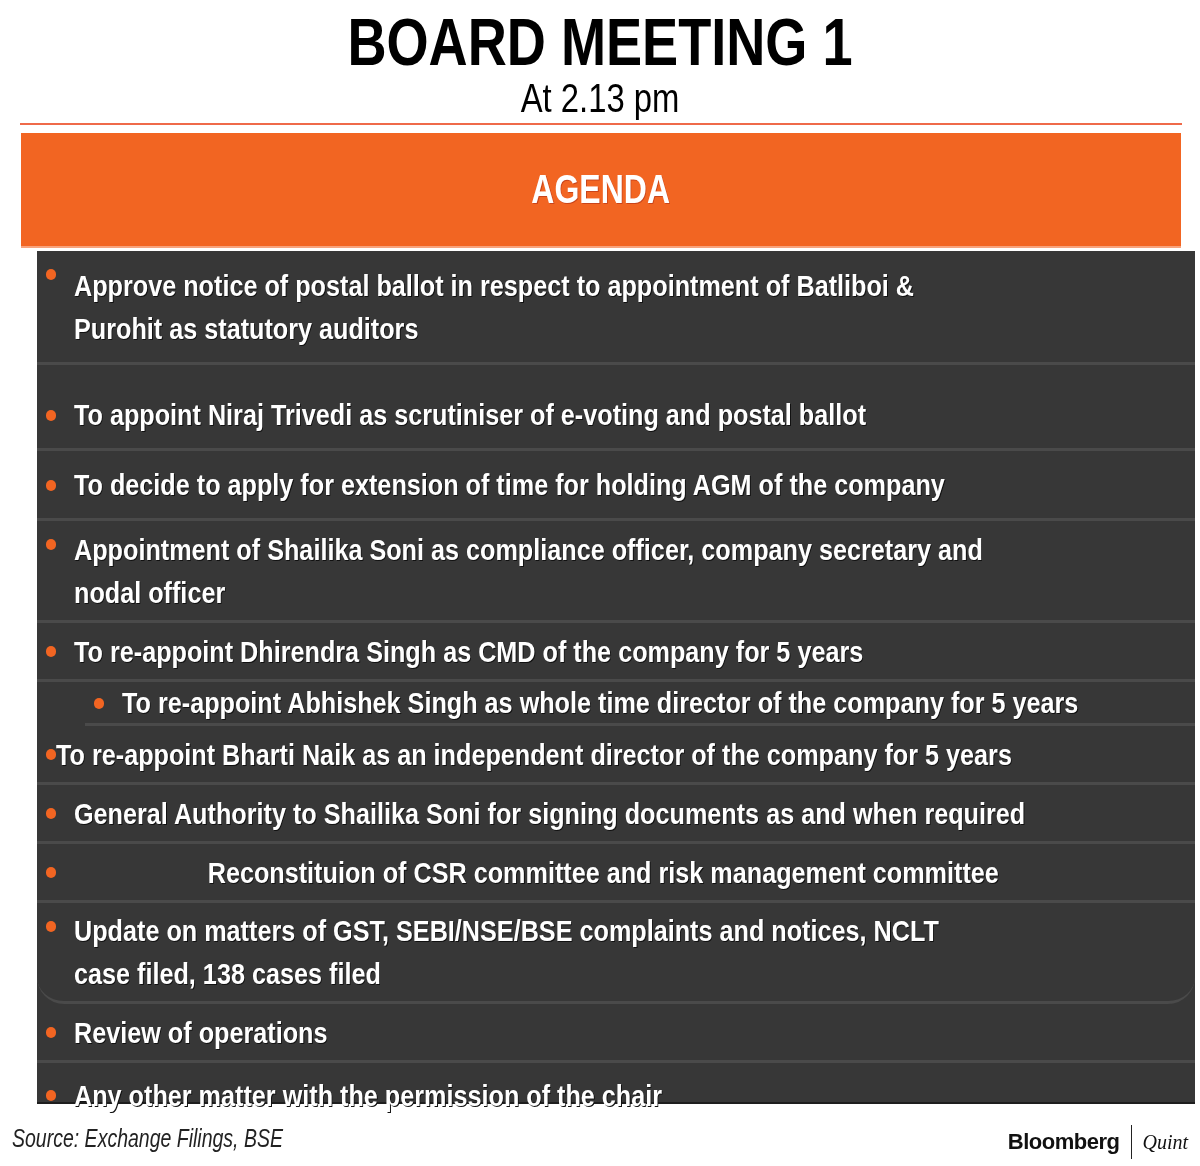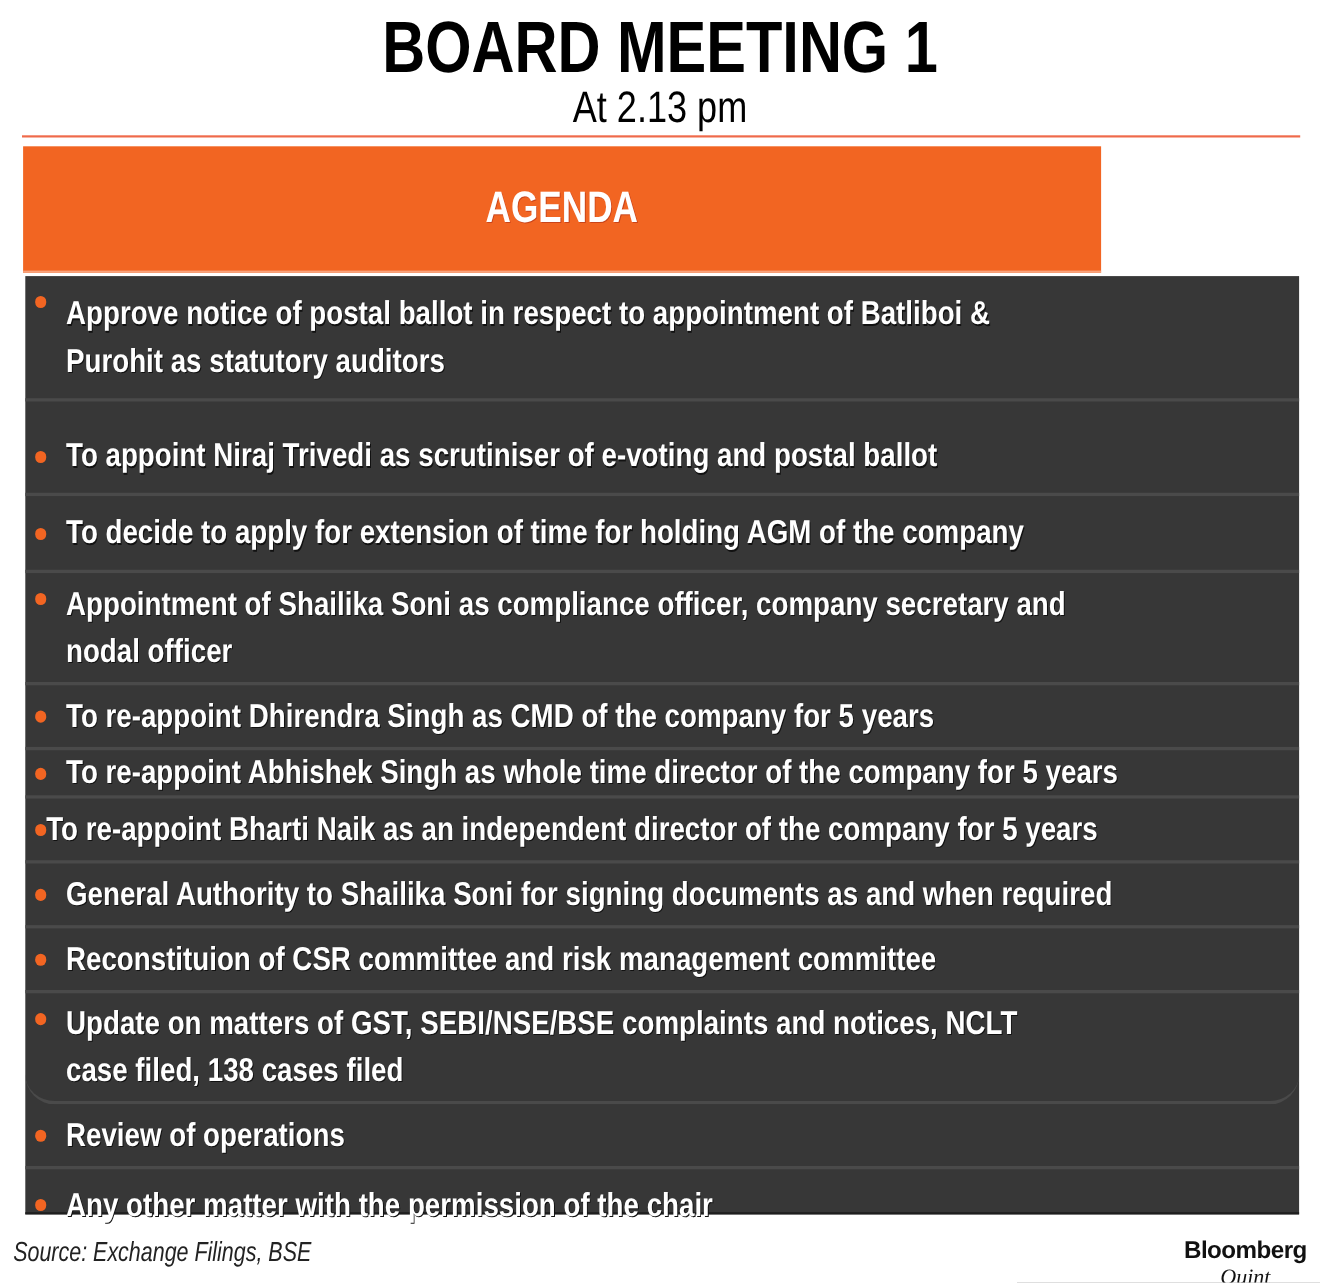--- a/index.html
+++ b/index.html
@@ -45,42 +45,42 @@
       position: absolute;
       left: 20px;
       width: 1162px;
       top: 123px;
       height: 2px;
       background: #ef6a4a;
     }
     .agenda-header {
       position: absolute;
       left: 21px;
-      width: 980px;
+      width: 1160px;
       top: 133px;
       height: 115px;
       background: #f26522;
       border-bottom: 2px solid #f8a37d;
       box-sizing: border-box;
       display: flex;
       align-items: center;
       justify-content: center;
     }
     .agenda-header span {
       color: #ffffff;
       font-family: "Liberation Sans", sans-serif;
       font-weight: bold;
       font-size: 40px;
       transform: scaleX(0.8);
       display: inline-block;
       text-shadow: 1px 1px 0 #c9441a;
     }
     .agenda-list {
       position: absolute;
-      left: 23px;
+      left: 37px;
       width: 1158px;
       top: 251px;
       height: 853px;
       background: #373737;
       margin: 0;
       padding: 0;
       list-style: none;
       box-sizing: border-box;
       border-bottom: 2px solid #1e1e1e;
     }
@@ -132,21 +132,20 @@
       transform-origin: left center;
       white-space: nowrap;
     }
     .brand {
       position: absolute;
       right: 12px;
       top: 1124px;
       display: flex;
       align-items: center;
       height: 36px;
-      flex-direction: column;
     }
     .brand-bloomberg {
       font-family: "Liberation Sans", sans-serif;
       font-weight: bold;
       font-size: 22px;
       color: #111111;
       letter-spacing: -0.5px;
     }
     .brand-sep {
       width: 1px;
@@ -186,33 +185,33 @@
     <span class="item-text single">To decide to apply for extension of time for holding AGM of the company</span>
   </li>
   <li class="agenda-item" style="height: 102px;">
     <span class="bullet" style="top: 18px;"></span>
     <span class="item-text">Appointment of Shailika Soni as compliance officer, company secretary and nodal officer</span>
   </li>
   <li class="agenda-item" style="height: 59px;">
     <span class="bullet" style="top: 50%; margin-top: -5px;"></span>
     <span class="item-text single">To re-appoint Dhirendra Singh as CMD of the company for 5 years</span>
   </li>
-  <li class="agenda-item" style="height: 44px;">
+  <li class="agenda-item" style="height: 44px; margin-left: 48px;">
     <span class="bullet" style="top: 50%; margin-top: -5px;"></span>
     <span class="item-text single">To re-appoint Abhishek Singh as whole time director of the company for 5 years</span>
   </li>
   <li class="agenda-item" style="height: 59px; justify-content: center;">
     <span class="bullet" style="top: 50%; margin-top: -5px;"></span>
     <span class="item-text single">To re-appoint Bharti Naik as an independent director of the company for 5 years</span>
   </li>
   <li class="agenda-item" style="height: 59px;">
     <span class="bullet" style="top: 50%; margin-top: -5px;"></span>
     <span class="item-text single">General Authority to Shailika Soni for signing documents as and when required</span>
   </li>
-  <li class="agenda-item" style="height: 59px;">
+  <li class="agenda-item" style="height: 59px; text-align: right;">
     <span class="bullet" style="top: 50%; margin-top: -5px;"></span>
     <span class="item-text single">Reconstituion of CSR committee and risk management committee</span>
   </li>
   <li class="agenda-item" style="height: 101px; border-radius: 27px;">
     <span class="bullet" style="top: 18px;"></span>
     <span class="item-text">Update on matters of GST, SEBI/NSE/BSE complaints and notices, NCLT case filed, 138 cases filed</span>
   </li>
   <li class="agenda-item" style="height: 59px;">
     <span class="bullet" style="top: 50%; margin-top: -5px;"></span>
     <span class="item-text single">Review of operations</span>

